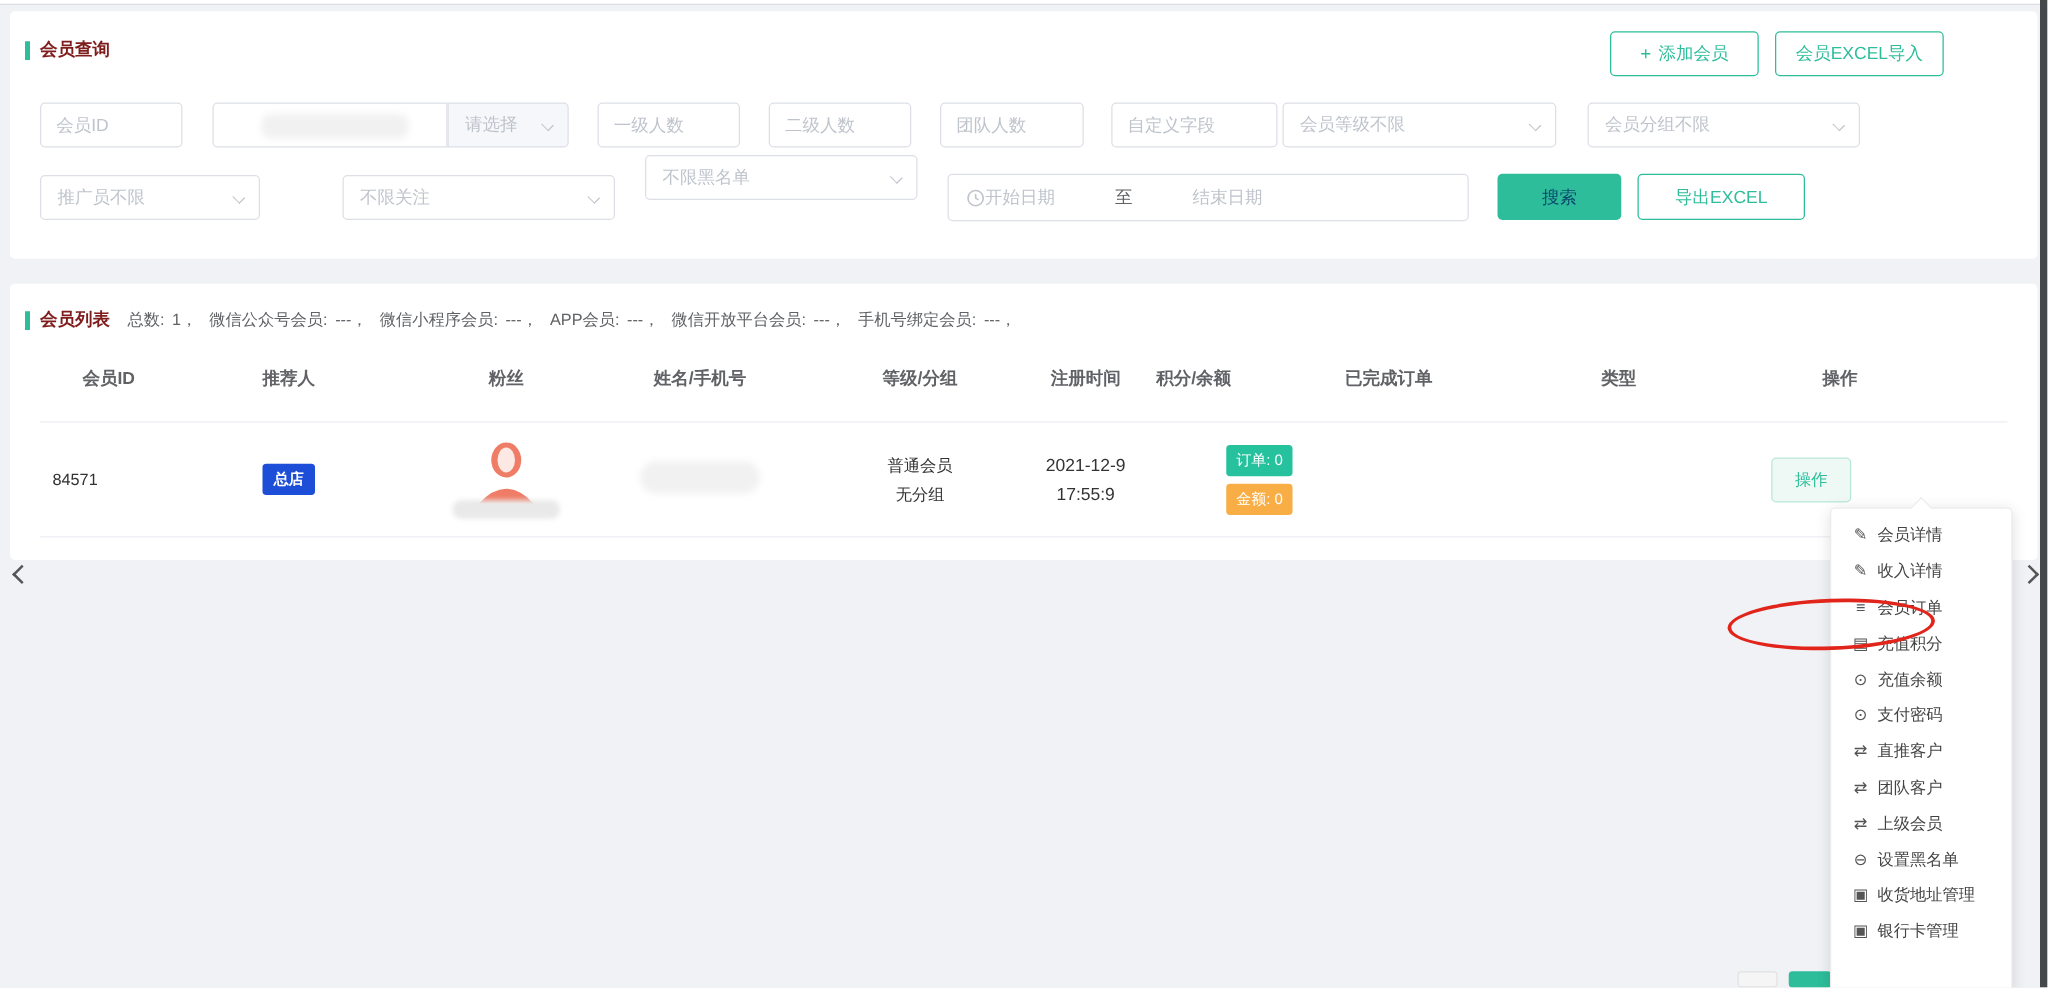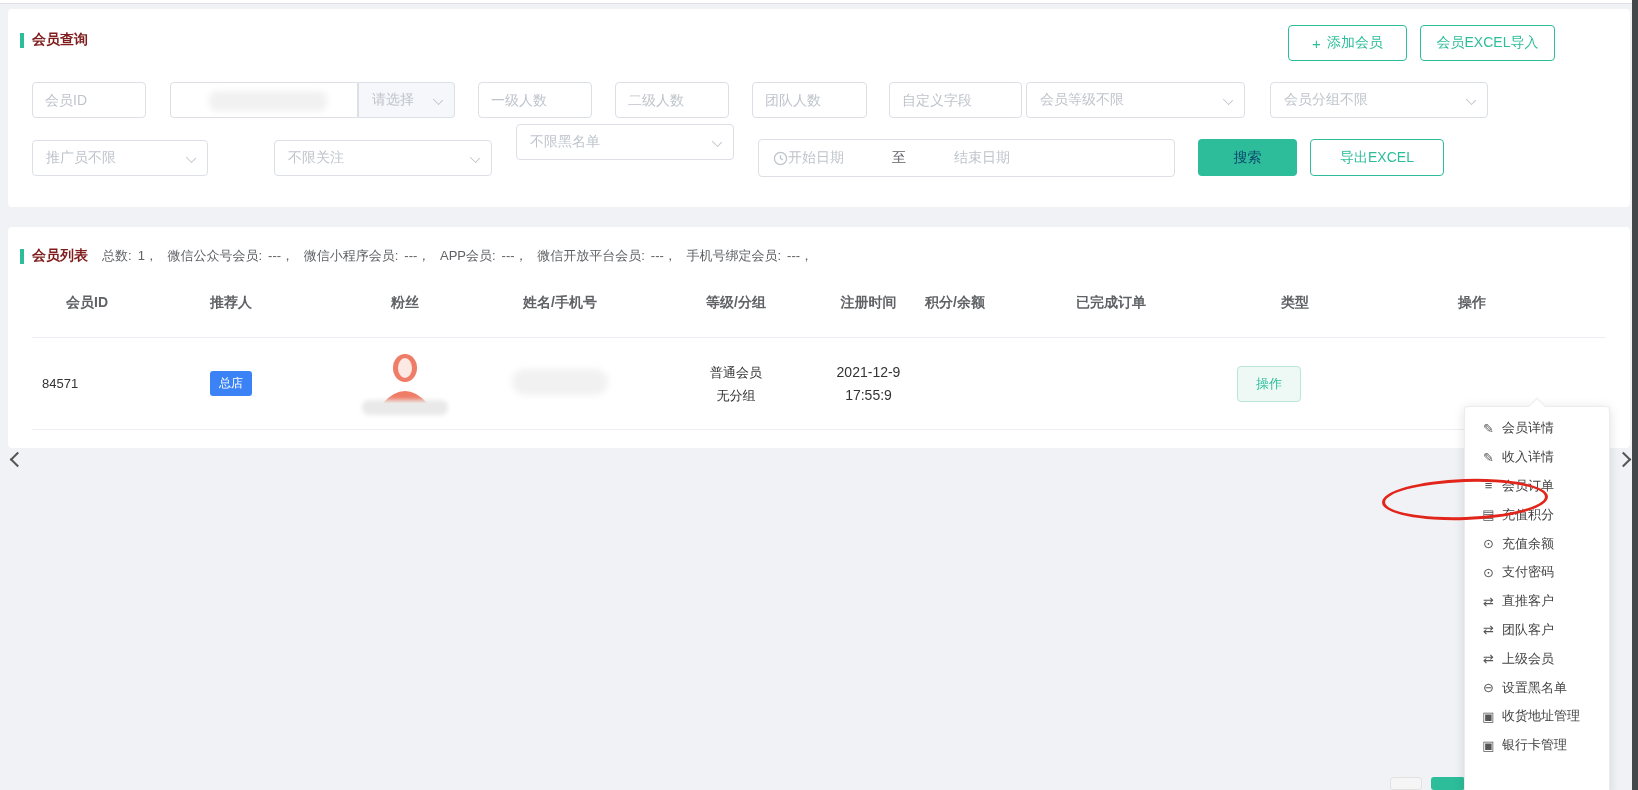--- a/index.html
+++ b/index.html
@@ -70,22 +70,22 @@
   .c2{width:170px; padding-left:40px;}
   .c3{width:130px; text-align:center;}
   .c4{width:180px; text-align:center;}
   .c5{width:172px; text-align:center;}
   .c6{width:93px;  text-align:center;}
   .c7{width:95px;  padding-left:10px;}
   .c8{width:180px; padding-left:66px;}
   .c9{width:210px; text-align:center;}
   .c10{width:206px; text-align:right; padding-right:120px;}
   .trow .c10{ padding-right:30px; }
-  .badge-purple { display:inline-block; background:#3b82f6; color:#fff;
-    font-size:12px; padding:4px 9px; border-radius:3px; }
+  .badge-purple { display:inline-block; background:#1d4ed8; color:#fff;
+    font-size:12px; padding:4px 9px; border-radius:3px;font-weight:bold; }
   .pill { display:inline-block; color:#fff; font-size:12px; padding:4px 8px;
     border-radius:3px; white-space:nowrap; }
   .pill-green { background:#26c29e; }
   .pill-orange { background:#f9ae45; }
   .stack .pill { margin:3px 0; }
   .two-line { line-height:23px; font-size:13px; }
   .c6 .two-line { font-size:14px; }
   .avatar-wrap { display:inline-block; position:relative; width:86px; }
   .name-blob { width:86px; height:15px; border-radius:7px; background:#e9e9e9;
     filter:blur(2px); margin:-6px auto 0; }
@@ -233,20 +233,24 @@
         <div>普通会员</div>
         <div>无分组</div>
       </div>
     </div>
     <div class="c6">
       <div class="two-line">
         <div>2021-12-9</div>
         <div>17:55:9</div>
       </div>
     </div>
+    <div class="c8 stack">
+      <span class="pill pill-green">订单: 0</span><br>
+      <span class="pill pill-orange">金额: 0</span>
+    </div>
     <div class="c9"></div>
     <div class="c10">
       <span class="op-btn">操作</span>
     </div>
   </div>
 </div>
 
 <div class="menu-arrow"></div>
 <div class="menu">
   <div class="menu-item">

